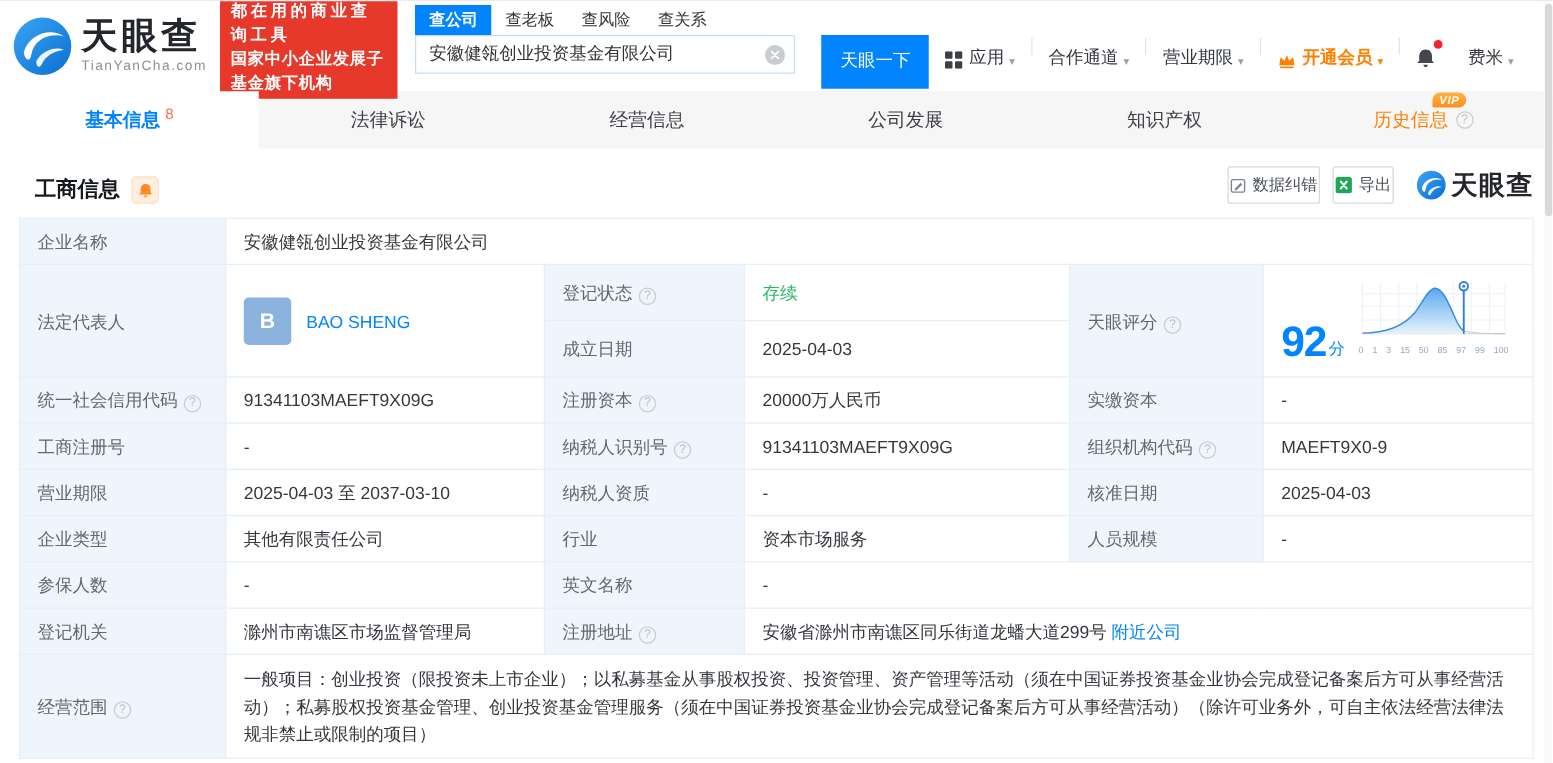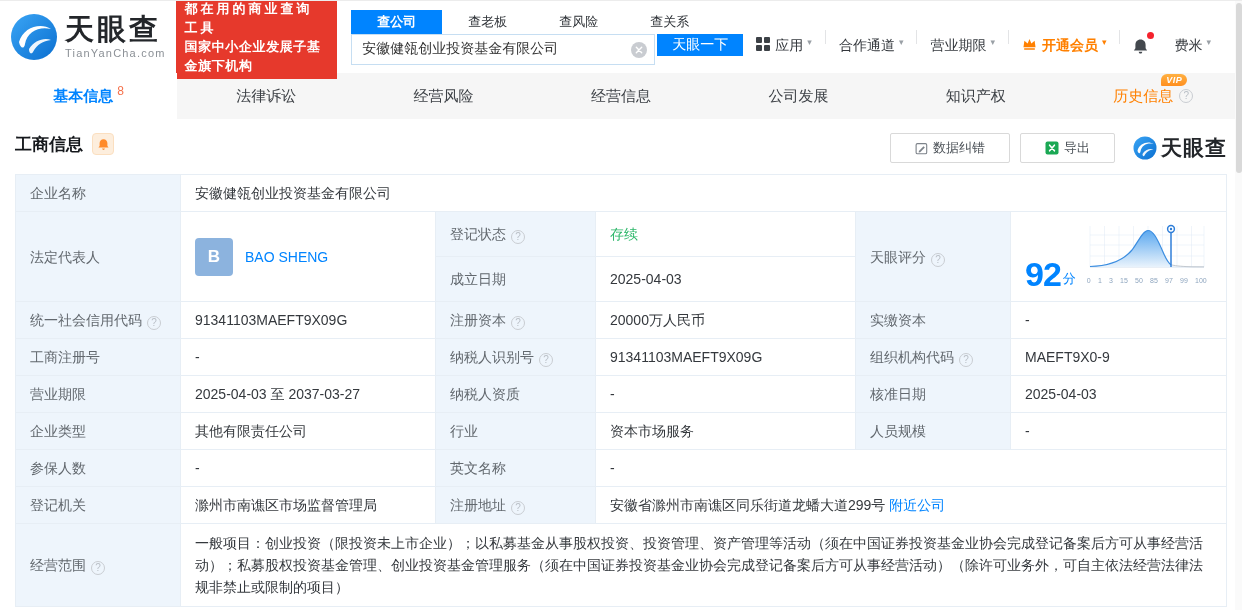--- a/index.html
+++ b/index.html
@@ -14,52 +14,52 @@
   .logo { display:flex; align-items:center; cursor:pointer; }
   .logo svg { width:48px; height:48px; }
   .logo-text { margin-left:7px; }
   .logo-title { font-size:29px; font-weight:bold; color:#23262a; letter-spacing:3px; line-height:1; }
   .logo-sub { font-size:11px; color:#8b9096; letter-spacing:1.2px; margin-top:3px; }
   .slogan { margin-left:10px; background:#e6392c; color:#fff; font-weight:bold; font-size:13px; padding:4px 9px; line-height:19px; }
   .slogan-line1 { letter-spacing:3px; }
   .slogan-line2 { letter-spacing:0.6px; }
   .search-area { margin-left:14px; }
   .search-tabs { display:flex; align-items:flex-end; }
-  .search-tab { font-size:13px; color:#2f3338; padding:3px 26px; cursor:pointer; }
+  .search-tab { font-size:13px; color:#2f3338; padding:3px 11px; cursor:pointer; }
   .search-tab.active { background:#0084ff; color:#fff; font-weight:bold; }
   .search-row { display:flex; }
   .search-input-wrap { position:relative; }
   .search-input { width:304px; height:31px; border:1px solid #c6def2; padding:0 30px 0 10px; font-size:14px; color:#333; outline:none; font-family:inherit; }
   .clear-icon { position:absolute; right:8px; top:8px; width:16px; height:16px; cursor:pointer; }
-  .search-btn { margin-left:2px; width:86px; height:22px; background:#0084ff; color:#fff; font-size:14px; border:none; cursor:pointer; font-family:inherit; }
+  .search-btn { margin-left:21px; width:86px; height:43px; background:#0084ff; color:#fff; font-size:14px; border:none; cursor:pointer; font-family:inherit; }
   .header-right { margin-left:auto; display:flex; align-items:center; color:#33373c; font-size:14px; }
-  .nav-item { display:flex; align-items:flex-start; padding:0 13px; cursor:pointer; white-space:nowrap;margin-top:18px; }
+  .nav-item { display:flex; align-items:flex-end; padding:0 13px; cursor:pointer; white-space:nowrap;margin-top:18px; }
   .nav-item .nav-icon { margin-right:5px; display:inline-flex; }
   .caret { font-size:9px; color:#9aa0a6; margin-left:4px; }
   .nav-sep { width:1px; height:14px; background:#e3e4e6; }
   .vip-item { color:#ff8000; font-weight:bold; }
   .vip-item .caret { color:#ff8000; }
   .bell-item { position:relative; padding:0 12px; }
   .red-dot { position:absolute; top:-6px; right:7px; width:7px; height:7px; background:#f5222d; border-radius:50%; }
   
   .tabbar { display:flex; background:#f6f6f6; height:46px; }
   .tab { flex:1; display:flex; align-items:center; justify-content:center; font-size:15px; color:#3d4146; cursor:pointer; }
   .tab.active { background:#fff; color:#0084ff; font-weight:bold; }
   .tab-count { font-size:12px; color:#f5704a; margin-left:4px; position:relative; top:-5px; font-weight:normal; }
   .tab-history { color:#ff8000; }
   .tab-label-wrap { position:relative; }
   .vip-badge { position:absolute; top:-13px; right:-14px; background:linear-gradient(180deg,#ffb143,#ff8f1f); color:#fff; font-size:9px; font-weight:bold; font-style:italic; padding:1px 5px 1.5px; border-radius:6px 6px 6px 1px; letter-spacing:0.5px; }
   .help-icon { display:inline-flex; width:14px; height:14px; border:1.2px solid #c9cdd2; border-radius:50%; color:#b9bfc6; font-size:10px; line-height:1; align-items:center; justify-content:center; flex:none; }
   .tab .help-icon { margin-left:6px; }
   
-  .section-head { display:flex; align-items:flex-start; padding:14px 15px 11px; background:#fff; }
+  .section-head { display:flex; align-items:flex-end; padding:14px 15px 11px; background:#fff;margin-left:13px; }
   .section-title { font-size:17px; font-weight:bold; color:#15181c; }
   .bell-badge { width:22px; height:22px; background:#fdeedd; border:1px solid #fbdfc0; border-radius:4px; margin-left:9px; display:flex; align-items:center; justify-content:center; cursor:pointer; }
   .head-actions { margin-left:auto; display:flex; align-items:center; }
-  .action-btn { display:flex; align-items:center; gap:5px; height:30px; padding:0 24px; border:1px solid #d9d9d9; border-radius:2px; background:#fff; color:#4c5258; font-size:13px; margin-right:10px; cursor:pointer; font-family:inherit; }
+  .action-btn { display:flex; align-items:center; gap:5px; height:30px; padding:0 1px; border:1px solid #d9d9d9; border-radius:2px; background:#fff; color:#4c5258; font-size:13px; margin-right:10px; cursor:pointer; font-family:inherit; }
   .watermark { display:flex; align-items:center; margin-left:8px; }
   .watermark svg { width:24px; height:24px; }
   .watermark-text { font-size:21px; font-weight:bold; color:#23262a; margin-left:4px; letter-spacing:1px; }
   
   .info-table { width:1212px; margin:0 15px; border-collapse:collapse; table-layout:fixed; }
   .info-table td { border:1px solid #e7eef5; font-size:14px; color:#34383d; padding:8px 14px; vertical-align:middle; line-height:20px; word-break:break-all; }
   td.lbl { background:#eef5fc; color:#62686e; }
   .lbl-flex { display:flex; align-items:flex-end; gap:5px; }
   .status-green { color:#2db76a;margin-top:26px; }
   .rep-cell { display:flex; align-items:center; }
@@ -171,23 +171,20 @@
   </div>
 </div>
 
 <div class="tabbar">
   <div class="tab active">
     <span>基本信息</span>
     <span class="tab-count">8</span>
   </div>
   <div class="tab">
     <span>法律诉讼</span>
-  </div>
-  <div class="tab">
-    <span>经营风险</span>
   </div>
   <div class="tab">
     <span>经营信息</span>
   </div>
   <div class="tab">
     <span>公司发展</span>
   </div>
   <div class="tab">
     <span>知识产权</span>
   </div>
@@ -354,21 +351,21 @@
     <td class="lbl">
       <div class="lbl-flex">
         <span>组织机构代码</span>
         <span class="help-icon">?</span>
       </div>
     </td>
     <td>MAEFT9X0-9</td>
   </tr>
   <tr>
     <td class="lbl">营业期限</td>
-    <td>2025-04-03 至 2037-03-27</td>
+    <td>2025-04-03 至 2037-03-10</td>
     <td class="lbl">纳税人资质</td>
     <td>-</td>
     <td class="lbl">核准日期</td>
     <td>2025-04-03</td>
   </tr>
   <tr>
     <td class="lbl">企业类型</td>
     <td>其他有限责任公司</td>
     <td class="lbl">行业</td>
     <td>资本市场服务</td>

